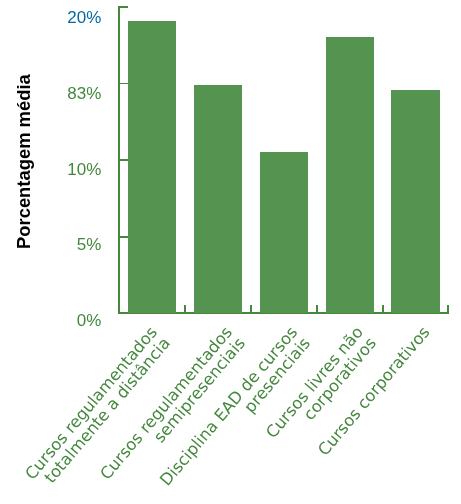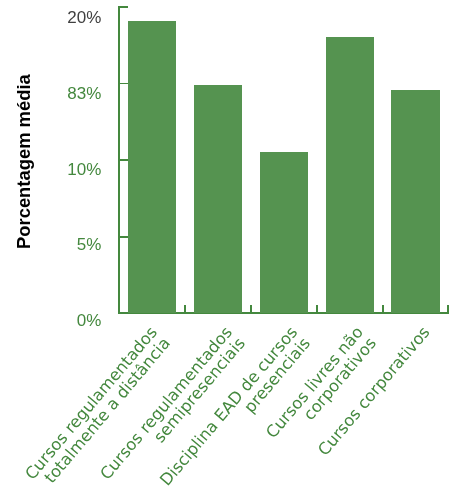--- a/index.html
+++ b/index.html
@@ -32,21 +32,21 @@
       <div class="rect" style="left: 447.4px; top: 304.95px; width: 1.8px; height: 7px; background: rgb(68, 136, 62);"></div>
     </div>
   <div id="layer-bars">
       <div class="rect" style="left: 128.1px; top: 20.506px; width: 48.2px; height: 292.994px; background: rgb(85, 147, 80);"></div>
       <div class="rect" style="left: 194.1px; top: 84.934px; width: 48.2px; height: 228.566px; background: rgb(85, 147, 80);"></div>
       <div class="rect" style="left: 260.1px; top: 152.43px; width: 48.2px; height: 161.07px; background: rgb(85, 147, 80);"></div>
       <div class="rect" style="left: 326.1px; top: 37.38px; width: 48.2px; height: 276.12px; background: rgb(85, 147, 80);"></div>
       <div class="rect" style="left: 391.4px; top: 89.536px; width: 48.2px; height: 223.964px; background: rgb(85, 147, 80);"></div>
     </div>
   <div id="layer-ylabels">
-      <div class="ytick-label" style="right: 359.65px; top: 9.36px; color: #404040;">20%</div>
+      <div class="ytick-label" style="right: 359.65px; top: 9.36px; color: #0369a1;">20%</div>
       <div class="ytick-label" style="right: 359.65px; top: 85.032px; color: rgb(68, 136, 62);">83%</div>
       <div class="ytick-label" style="right: 359.65px; top: 160.704px; color: rgb(68, 136, 62);">10%</div>
       <div class="ytick-label" style="right: 359.65px; top: 236.376px; color: rgb(68, 136, 62);">5%</div>
       <div class="ytick-label" style="right: 359.65px; top: 312.048px; color: rgb(68, 136, 62);">0%</div>
     </div>
   <div id="layer-xlabels">
       <div class="xlab" style="right: 312.45px; top: 324.1px; transform: rotate(-49.8deg); color: rgb(68, 136, 62);">Cursos regulamentados
 totalmente a distância</div>
       <div class="xlab" style="right: 237.5px; top: 324.1px; transform: rotate(-49.8deg); color: rgb(68, 136, 62);">Cursos regulamentados
 semipresenciais</div>

